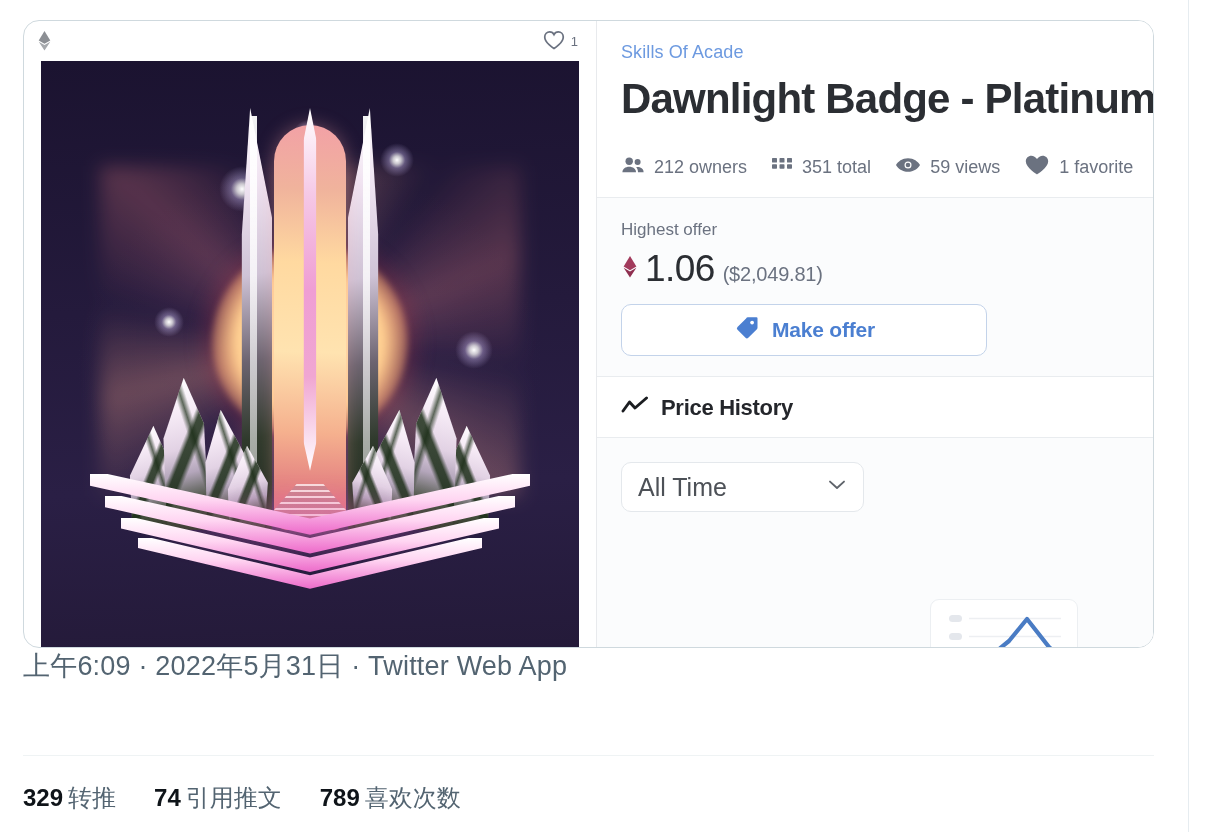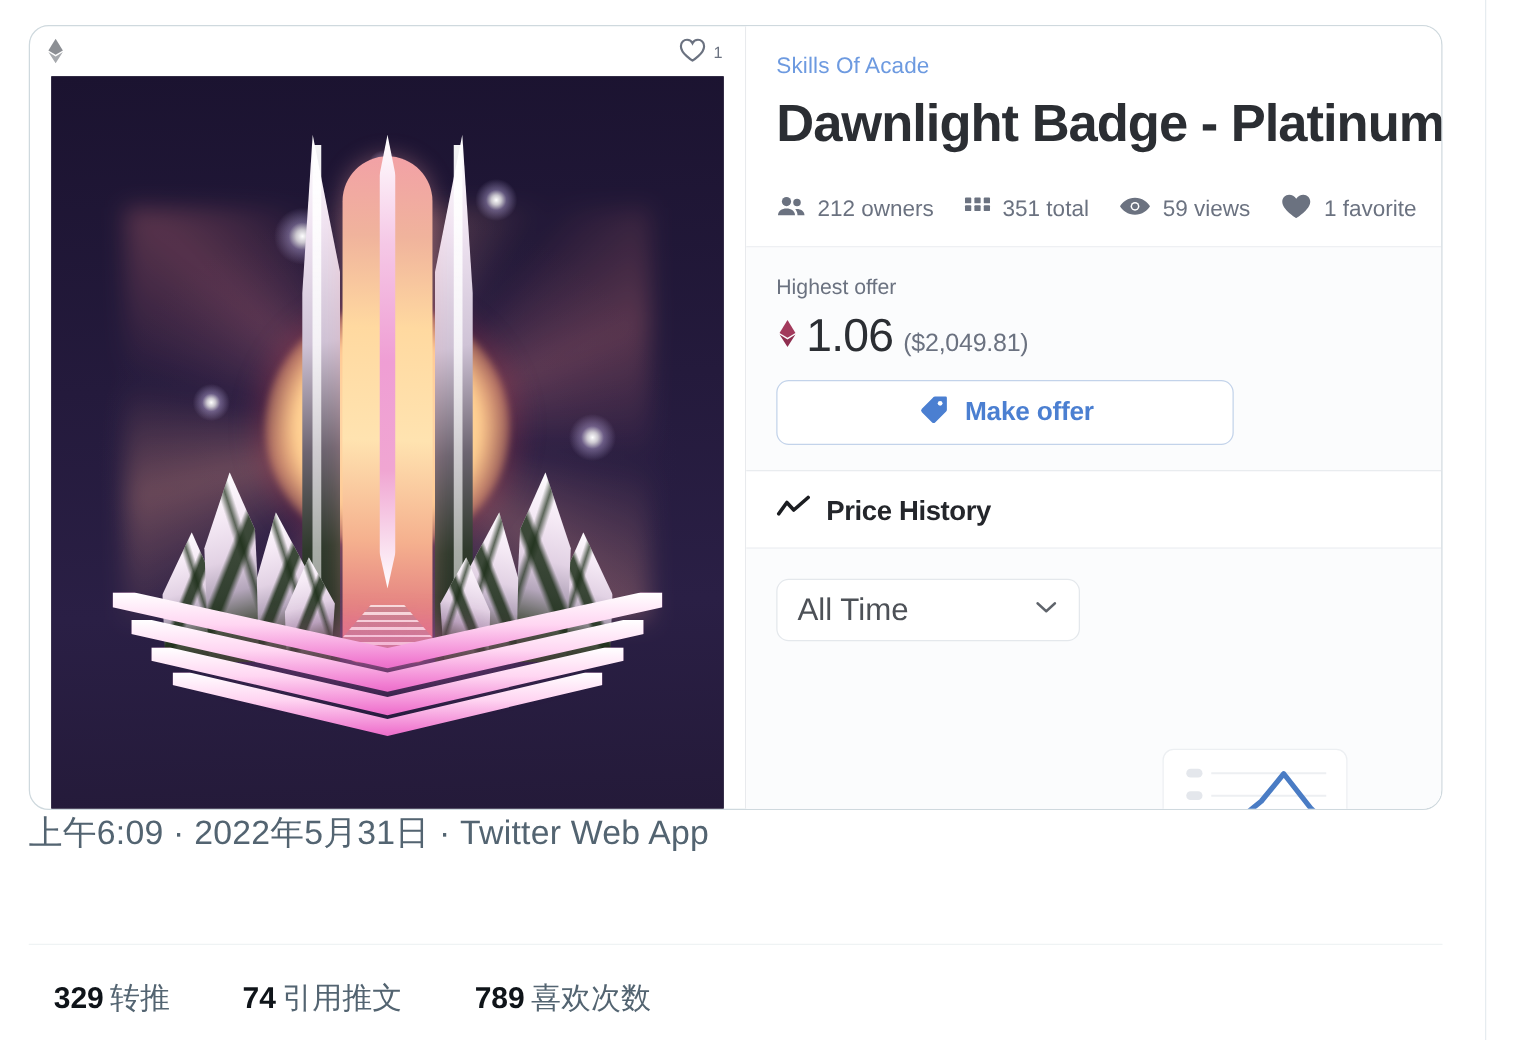--- a/index.html
+++ b/index.html
@@ -406,21 +406,21 @@
   .engagement-row {
     position: absolute;
     left: 23px;
     top: 782px;
     display: flex;
     align-items: baseline;
     gap: 38px;
     white-space: nowrap;
   }
   .eng-item { font-size: 24px; color: #536471; }
-  .eng-count { font-weight: 700; color: #0f1419; margin-right: 5px; margin-left: 20px; }
+  .eng-count { font-weight: 700; color: #0f1419; margin-right: 5px; }
 </style>
 </head>
 <body>
 
 <div class="page-right-rule"></div>
 
 <div class="embed-card">
 
   <div class="asset-pane">
 

